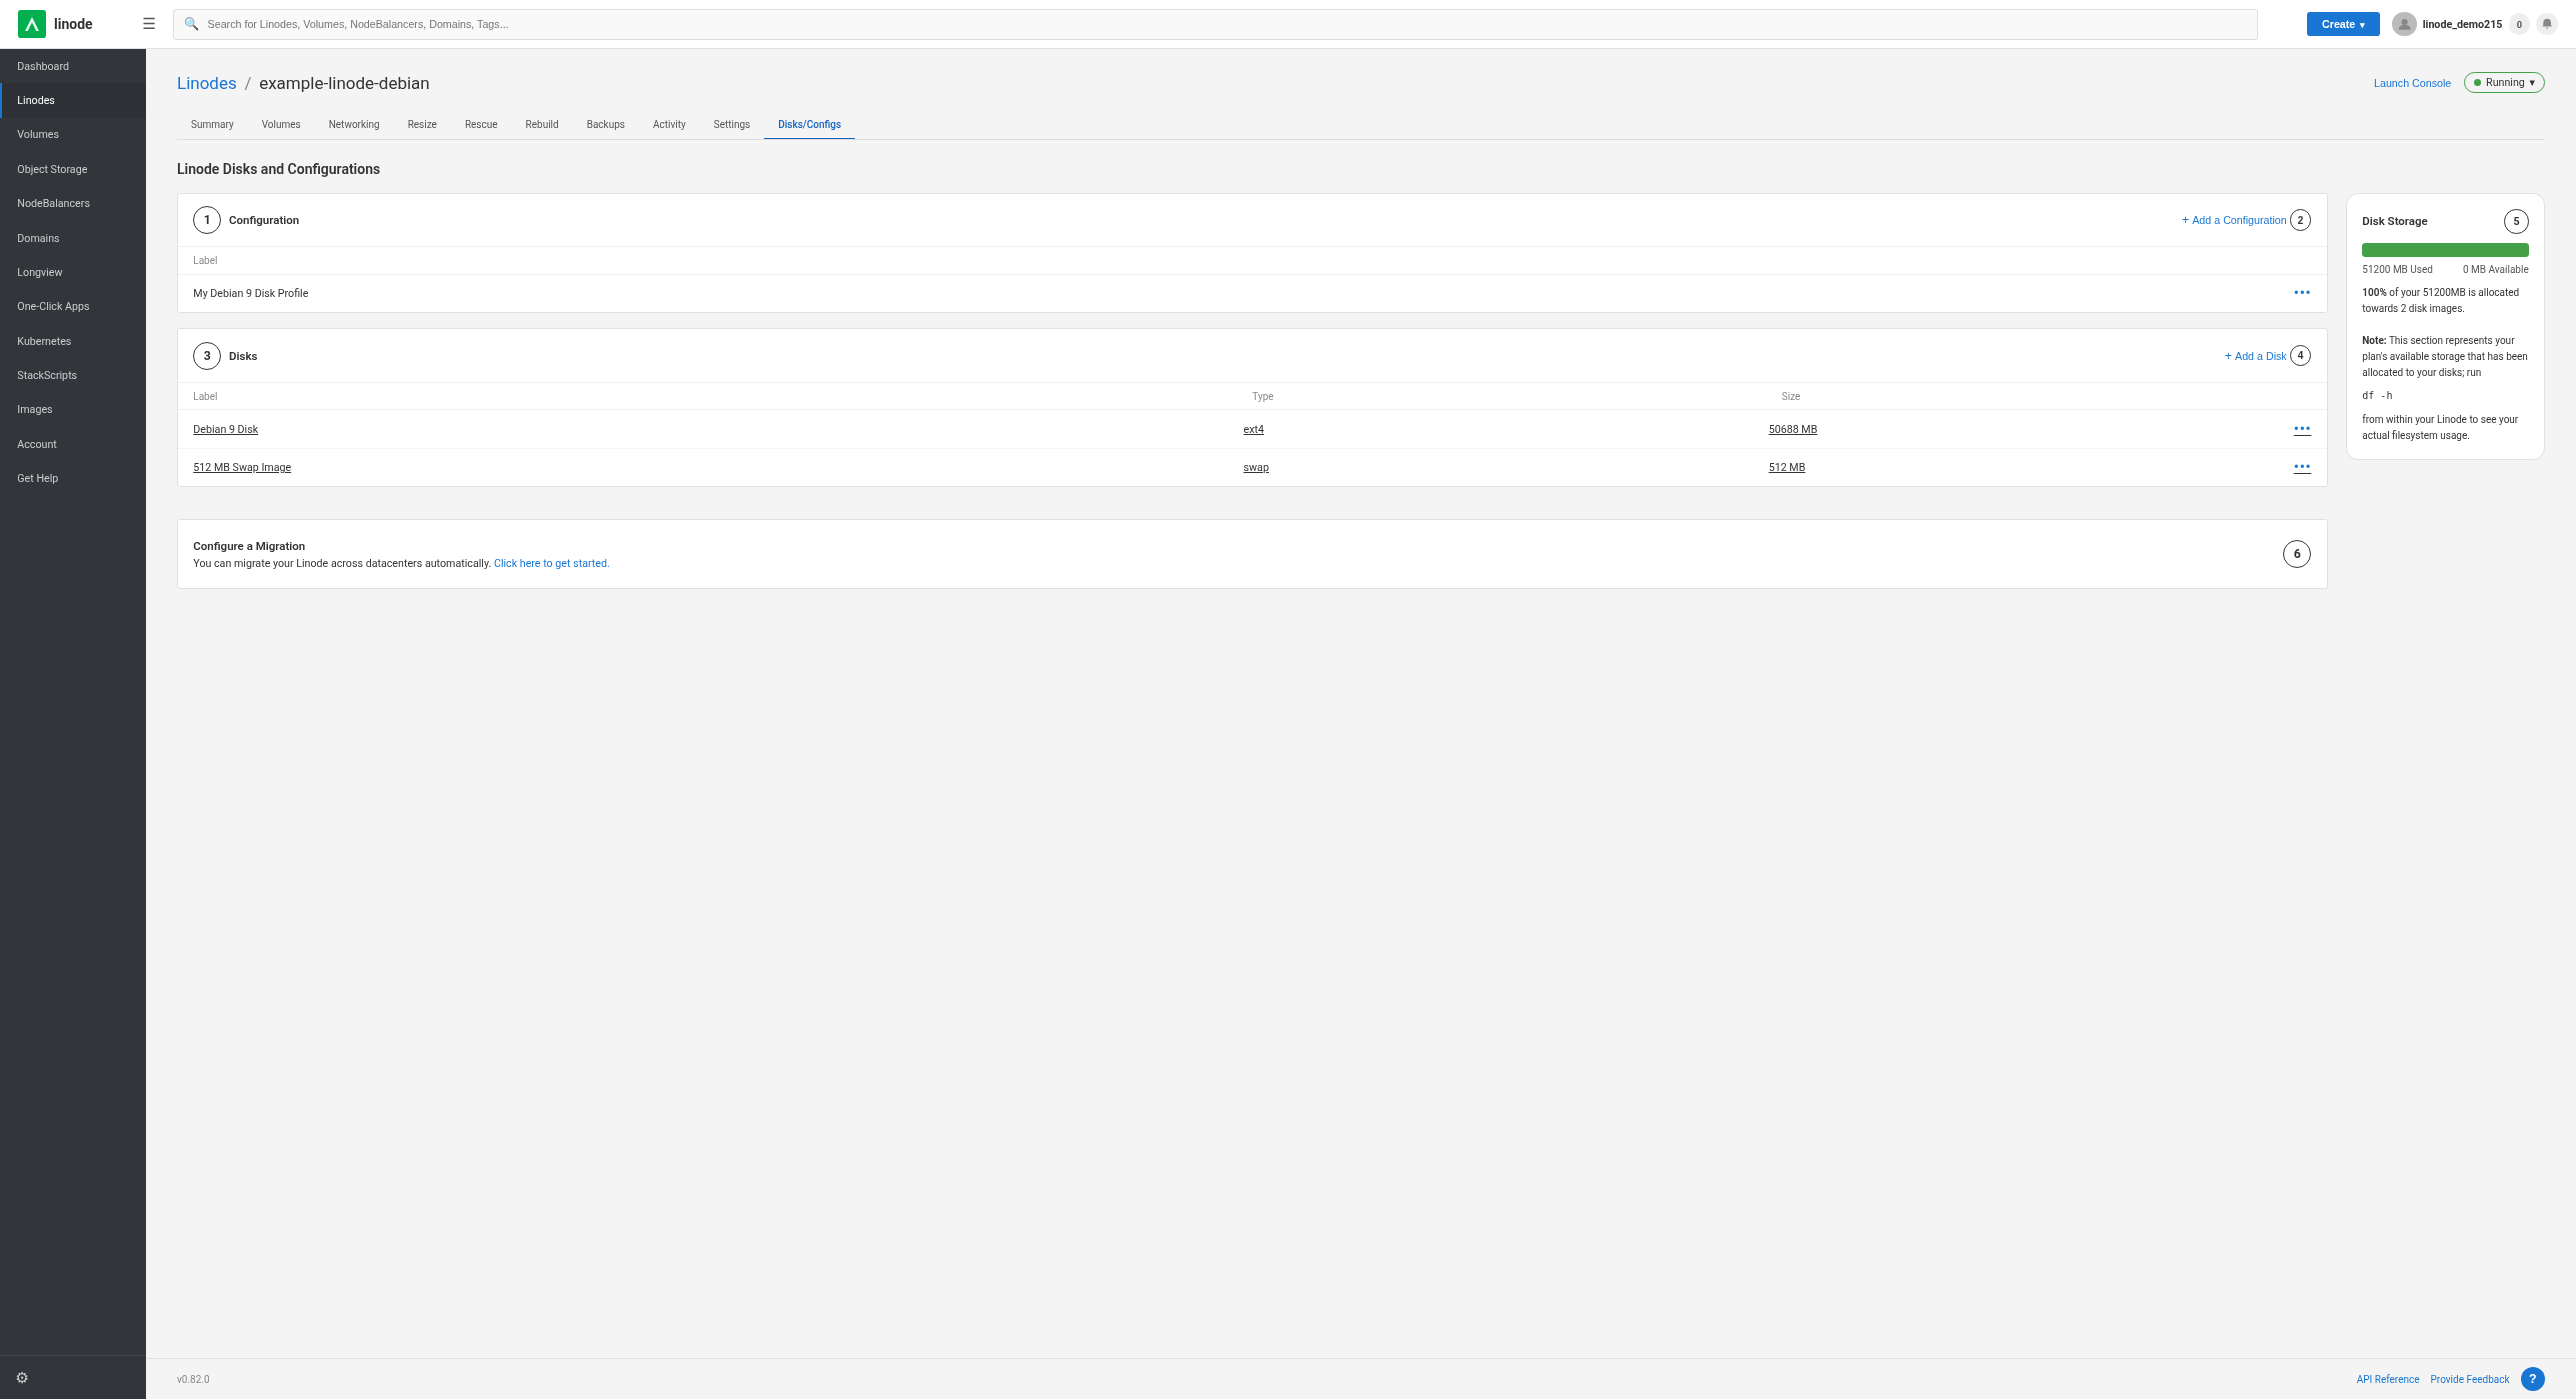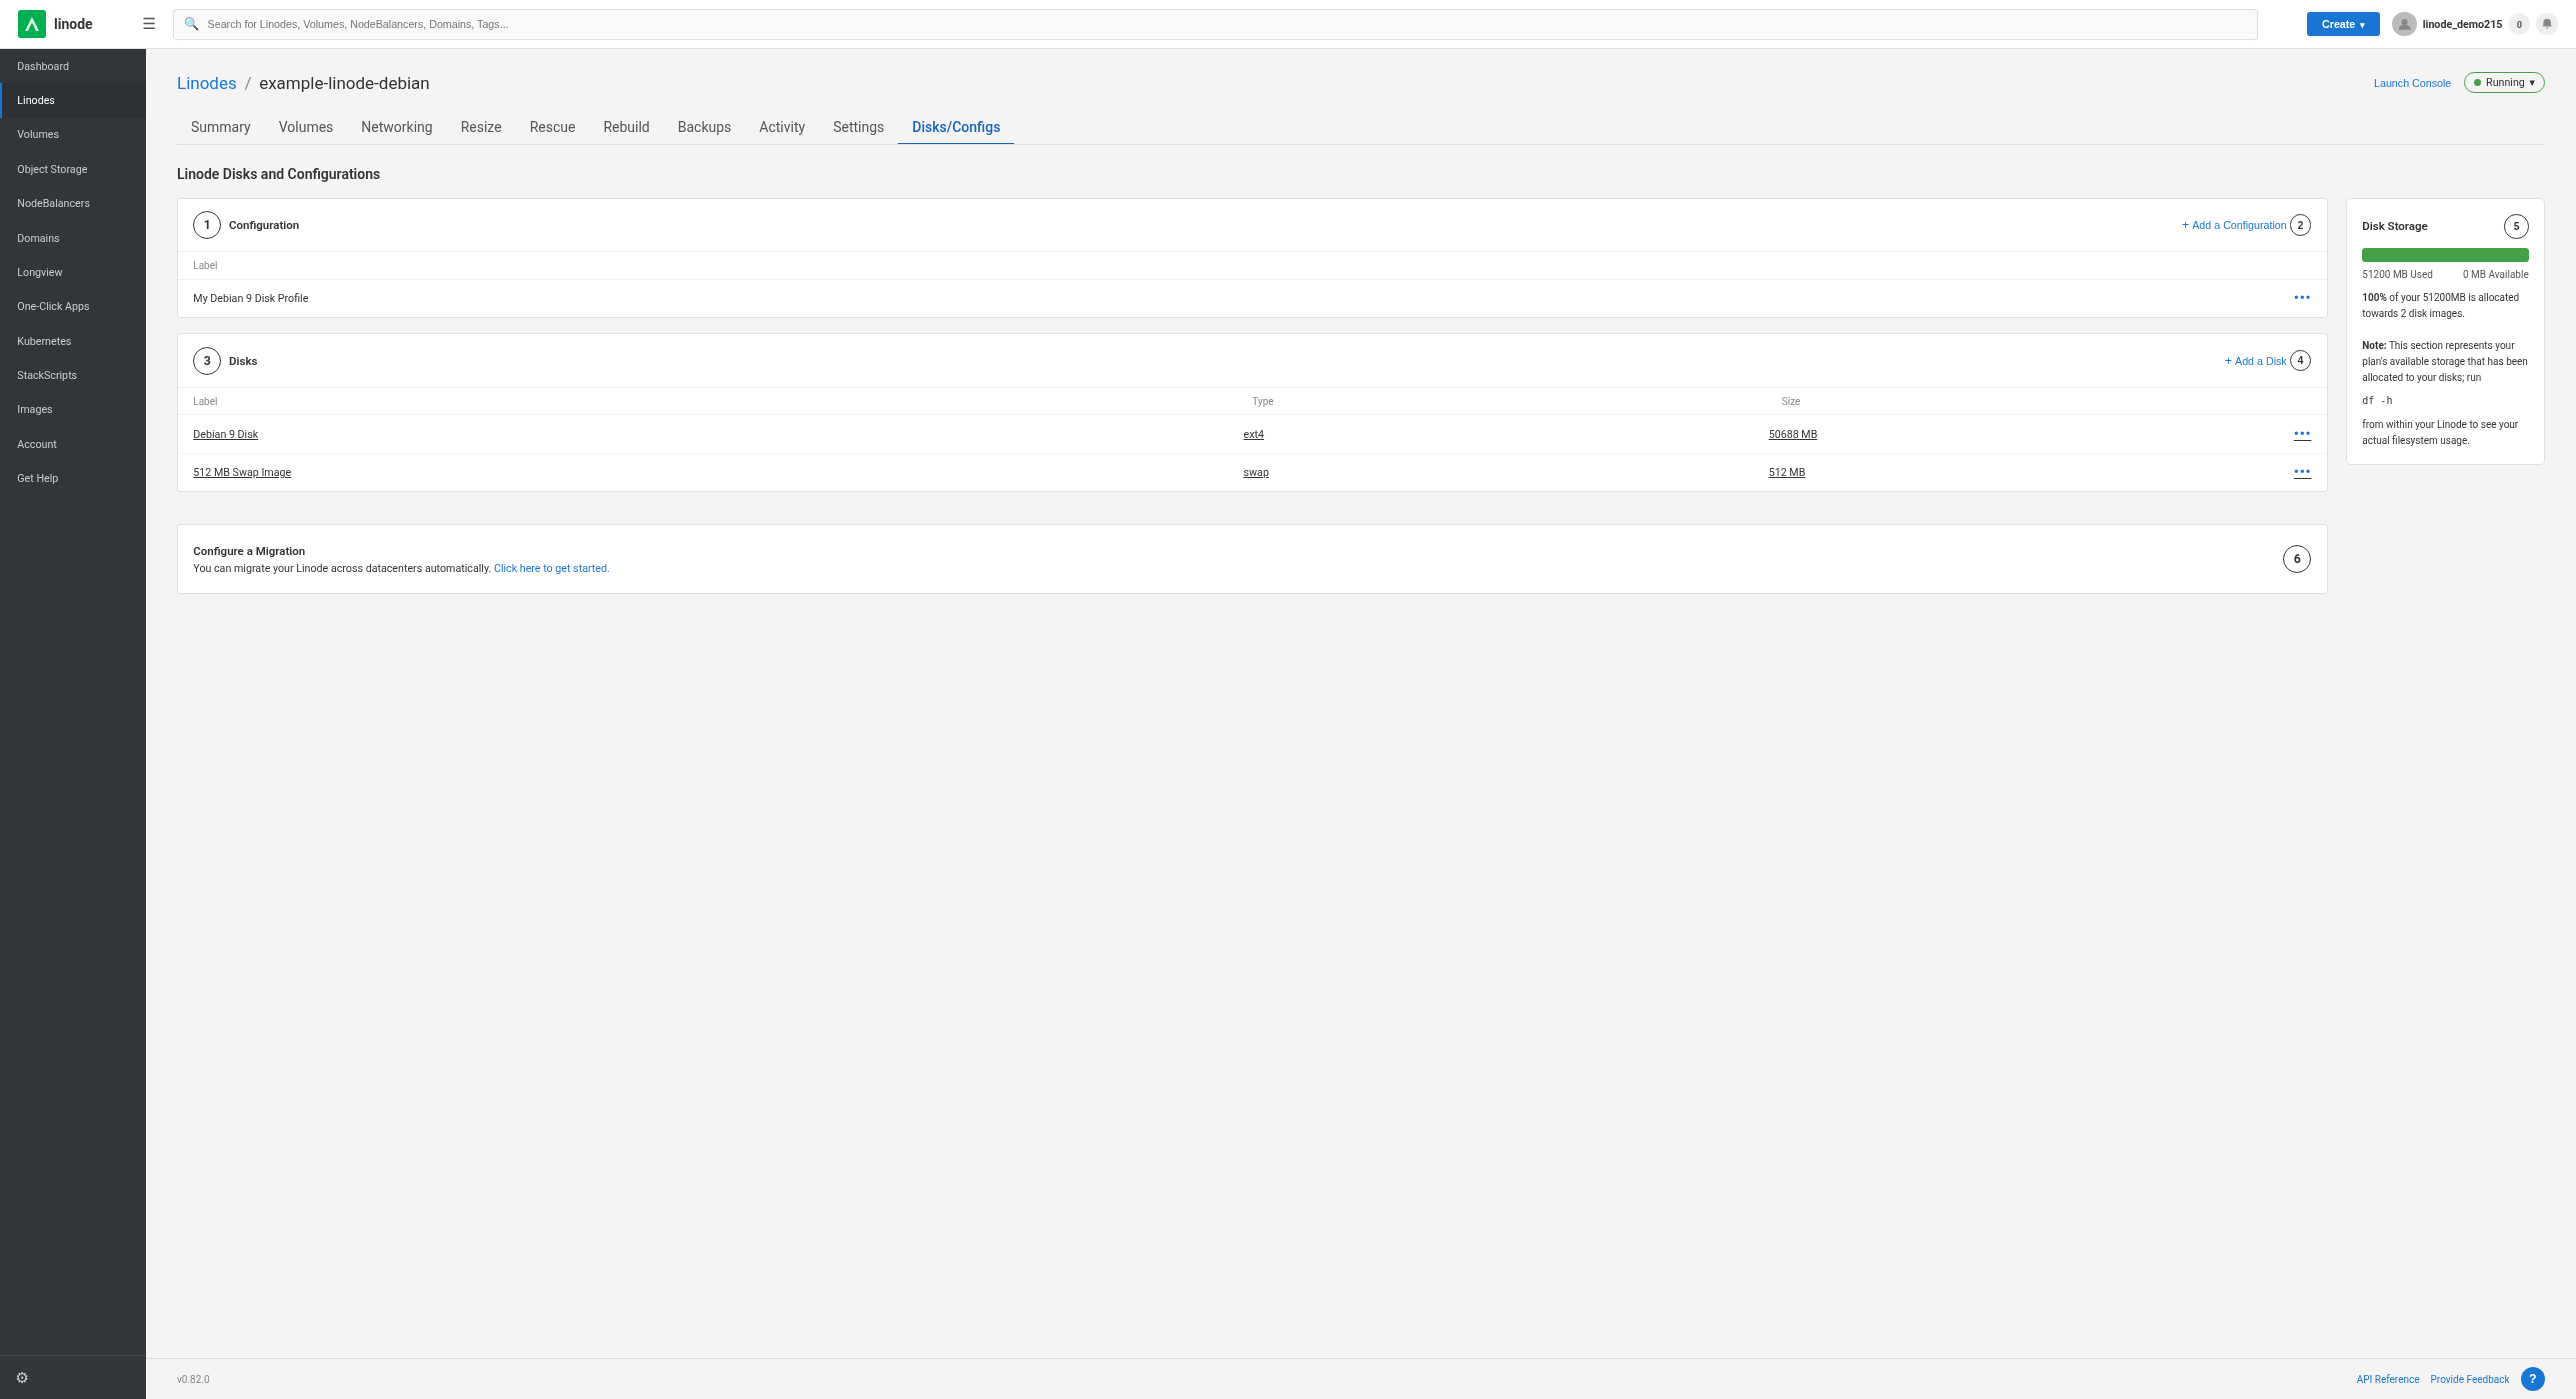--- a/index.html
+++ b/index.html
@@ -40,21 +40,21 @@
     .breadcrumb-link { color: #1976d2; font-size: 17px; font-weight: 400; cursor: pointer; text-decoration: none; }
     .breadcrumb-sep { color: #888; font-size: 17px; }
     .breadcrumb-current { color: #333; font-size: 17px; font-weight: 400; }
     .breadcrumb-actions { margin-left: auto; display: flex; align-items: center; gap: 12.3px; }
     .launch-console-btn { color: #1976d2; background: none; border: none; font-size: 10.7px; cursor: pointer; font-weight: 500; }
     .status-badge { display: flex; align-items: center; gap: 4.6px; border: 0.8px solid #43a047; border-radius: 15.3px; padding: 3.1px 9.2px; color: #333; font-size: 10.7px; cursor: pointer; }
     .status-dot { width: 7.7px; height: 7.7px; border-radius: 50%; background: #43a047; }
 
     
     .tabs { display: flex; border-bottom: 0.8px solid #ddd; margin-bottom: 21.5px; gap: 0; }
-    .tab { padding: 7.7px 14px; font-size: 14px; color: #555; cursor: pointer; border-bottom: 1.5px solid transparent; white-space: nowrap; }
+    .tab { padding: 7.7px 14px; font-size: 10px; color: #555; cursor: pointer; border-bottom: 1.5px solid transparent; white-space: nowrap; }
     .tab.active { color: #1565c0; border-bottom: 1.5px solid #1565c0; font-weight: 500; }
 
     
     .section-title { font-size: 14px; font-weight: 600; color: #333; margin-bottom: 15.3px; }
 
     
     .disks-grid { display: flex; gap: 18.4px; }
     .disks-main { flex: 1; }
     .disks-sidebar { width: 199px; flex-shrink: 0; }
 
@@ -74,21 +74,21 @@
 
     
     .migration-card { background: #fff; border-radius: 3.1px; border: 0.8px solid #e0e0e0; padding: 18.4px 15.3px; display: flex; align-items: center; justify-content: space-between; margin-top: 32px; }
     .migration-text { font-size: 10.7px; color: #333; }
     .migration-link { color: #1976d2; cursor: pointer; text-decoration: none; }
 
     
     .num-circle { width: 28px; height: 28px; border-radius: 50%; border: 1.5px solid #333; display: flex; align-items: center; justify-content: center; font-size: 12.3px; font-weight: 700; color: #333; flex-shrink: 0; }
 
     
-    .storage-card { background: #fff; border-radius: 5px; border: 0.8px solid #e0e0e0; padding: 15.3px; }
+    .storage-card { background: #fff; border-radius: 12px; border: 0.8px solid #e0e0e0; padding: 15.3px; }
     .storage-title { font-size: 11.5px; font-weight: 600; color: #333; margin-bottom: 9.2px; display: flex; align-items: center; justify-content: space-between; }
     .storage-bar-outer { background: #e0e0e0; border-radius: 3.1px; height: 14px; margin-bottom: 7.7px; overflow: hidden; }
     .storage-bar-inner { background: #43a047; height: 100%; border-radius: 3.1px; }
     .storage-stats { display: flex; justify-content: space-between; font-size: 10px; color: #555; margin-bottom: 9.2px; }
     .storage-desc { font-size: 10px; color: #333; line-height: 1.6; }
     .storage-desc strong { font-weight: 600; }
     .storage-desc .note-label { font-weight: 700; }
     .storage-code { font-family: monospace; font-size: 10px; color: #333; margin: 7.7px 0; }
 
     

